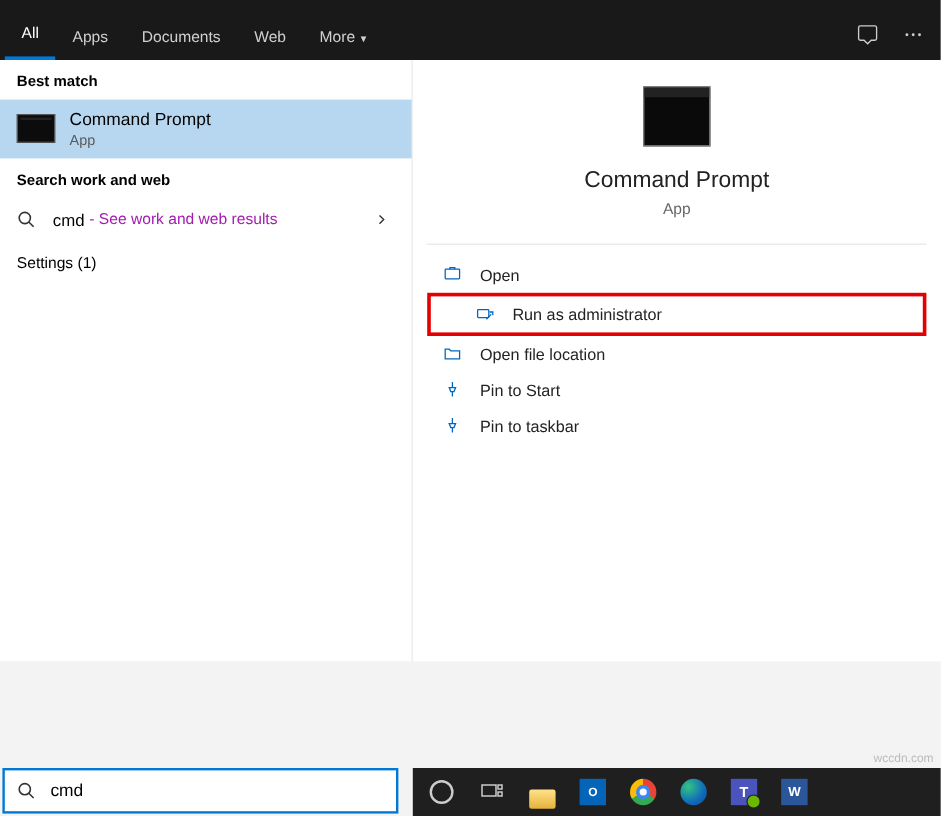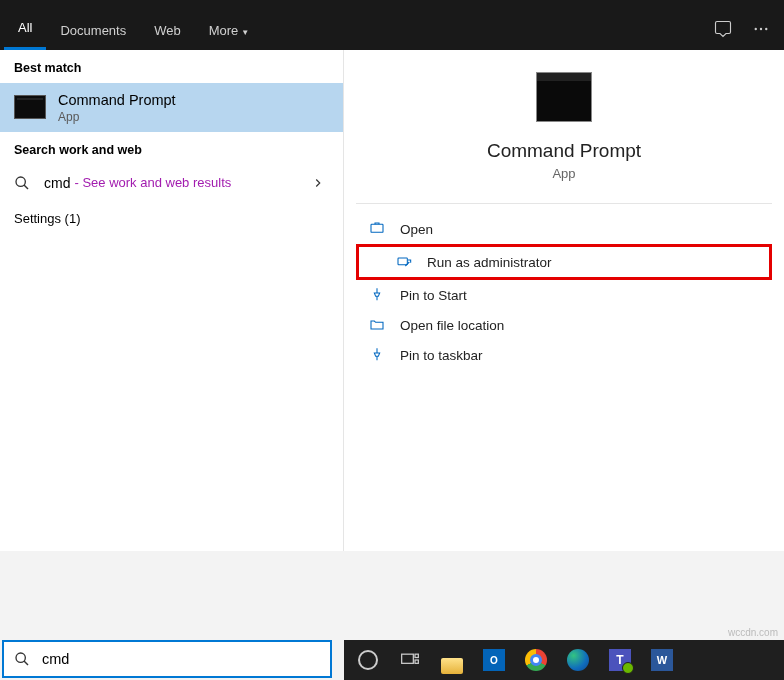--- a/index.html
+++ b/index.html
@@ -68,20 +68,21 @@
   .word { width:22px; height:22px; background:#2b579a; color:#fff; display:flex; align-items:center; justify-content:center; font-size:11px; font-weight:bold;}
   .cortana-ring { width:20px; height:20px; border:2px solid #ccc; border-radius:50%;}
   .taskview svg { color:#ccc;}
   .watermark { position:absolute; right:6px; bottom:42px; font-size:10px; color:#bbb;}
 </style>
 </head>
 <body>
 
 <div class="tabs">
   <div class="tab active">All</div>
+  <div class="tab">Apps</div>
   <div class="tab">Documents</div>
   <div class="tab">Web</div>
   <div class="tab more"><span>More</span><span class="chev">▼</span></div>
   <div class="tab-spacer"></div>
   <div class="tab-icon">
     <svg width="18" height="18" viewBox="0 0 24 24" fill="none" stroke="currentColor" stroke-width="1.5">
         <path d="M20 2H4a2 2 0 0 0-2 2v12a2 2 0 0 0 2 2h4l4 4 4-4h4a2 2 0 0 0 2-2V4a2 2 0 0 0-2-2z"></path>
       </svg>
   </div>
   <div class="tab-icon">
@@ -146,32 +147,32 @@
               <rect x="3" y="6" width="14" height="10" rx="1"></rect>
               <path d="M18 9l4 0 0 4"></path>
               <path d="M14 18l6-6"></path>
             </svg>
         </span>
         <span>Run as administrator</span>
       </div>
       <div class="action">
         <span class="aicon">
           <svg width="16" height="16" viewBox="0 0 24 24" fill="none" stroke="currentColor" stroke-width="1.6">
+              <path d="M3 6h5l2 2h11v10H3z"></path>
+            </svg>
+        </span>
+        <span>Open file location</span>
+      </div>
+      <div class="action">
+        <span class="aicon">
+          <svg width="16" height="16" viewBox="0 0 24 24" fill="none" stroke="currentColor" stroke-width="1.6">
               <path d="M12 2v7M8 9h8l-2 5H10zM12 14v6"></path>
             </svg>
         </span>
         <span>Pin to Start</span>
-      </div>
-      <div class="action">
-        <span class="aicon">
-          <svg width="16" height="16" viewBox="0 0 24 24" fill="none" stroke="currentColor" stroke-width="1.6">
-              <path d="M3 6h5l2 2h11v10H3z"></path>
-            </svg>
-        </span>
-        <span>Open file location</span>
       </div>
       <div class="action">
         <span class="aicon">
           <svg width="16" height="16" viewBox="0 0 24 24" fill="none" stroke="currentColor" stroke-width="1.6">
               <path d="M12 2v7M8 9h8l-2 5H10zM12 14v6"></path>
             </svg>
         </span>
         <span>Pin to taskbar</span>
       </div>
     </div>

